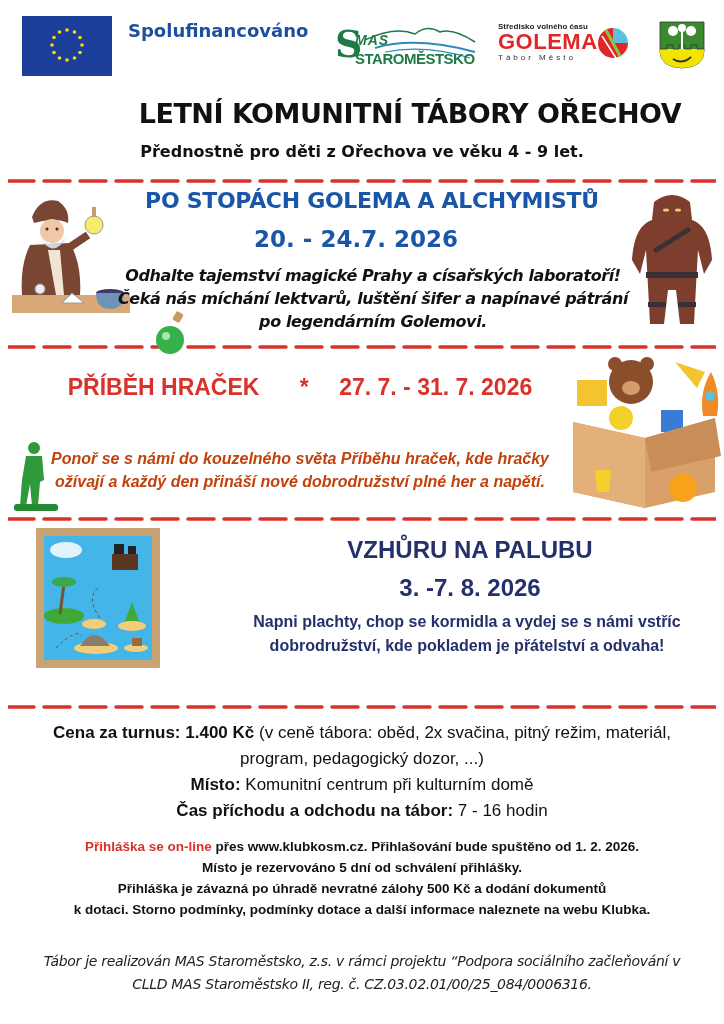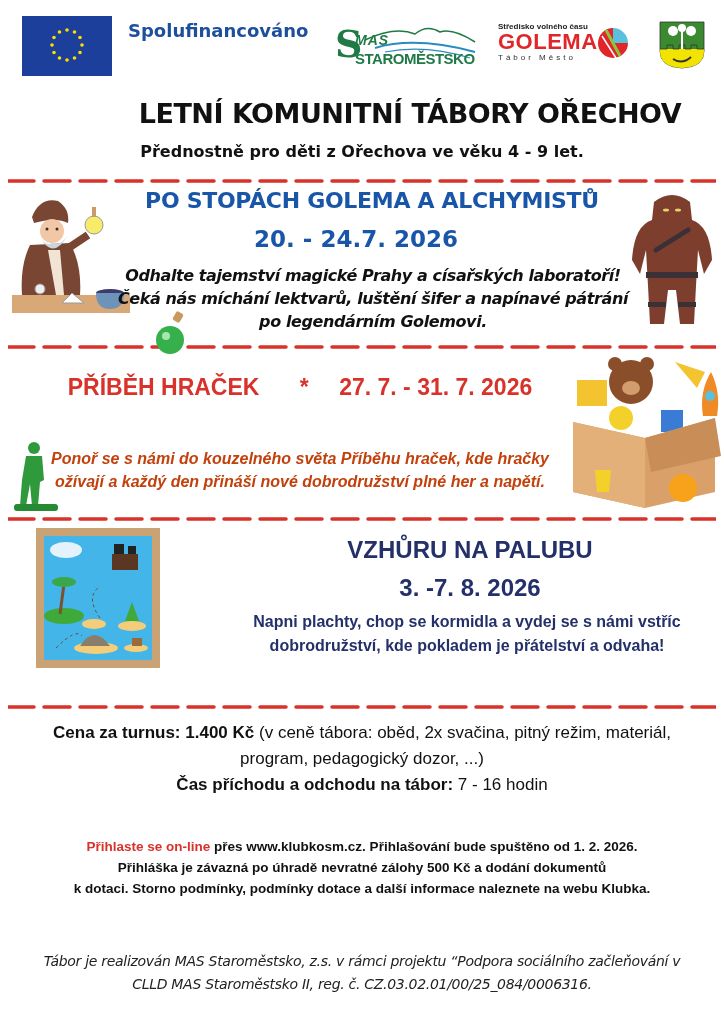--- a/index.html
+++ b/index.html
@@ -231,30 +231,35 @@
   <line x1="0" y1="4" x2="708" y2="4" stroke="#d8322a" stroke-width="3.5" stroke-dasharray="26 10" stroke-linecap="round"></line>
 </svg>
 
 <div class="abs info center">
   <div style="padding:0 24px;">
     <b>Cena za turnus:</b>
     <b>1.400 Kč</b>
     <span>(v ceně tábora: oběd, 2x svačina, pitný režim, materiál, program, pedagogický dozor, ...)</span>
   </div>
   <div>
+    <b>Místo:</b>
+    <span>Komunitní centrum při kulturním domě</span>
+  </div>
+  <div>
     <b>Čas příchodu a odchodu na tábor:</b>
     <span>7 - 16 hodin</span>
   </div>
 </div>
 
 <div class="abs reg center">
   <div>
-    <span class="red">Přihlaste se on-line</span>
+    <span class="red">Přihláška se on-line</span>
     <span>přes www.klubkosm.cz. Přihlašování bude spuštěno od 1. 2. 2026.</span>
   </div>
+  <div>Místo je rezervováno 5 dní od schválení přihlášky.</div>
   <div>Přihláška je závazná po  úhradě nevratné zálohy 500 Kč a dodání dokumentů</div>
   <div>k dotaci. Storno podmínky, podmínky dotace a další informace naleznete na webu Klubka.</div>
 </div>
 
 <div class="abs footer center">
   <div>Tábor je realizován MAS Staroměstsko, z.s. v rámci projektu “Podpora sociálního začleňování v</div>
   <div>CLLD MAS Staroměstsko II, reg. č. CZ.03.02.01/00/25_084/0006316.</div>
 </div>
 
 </body></html>

